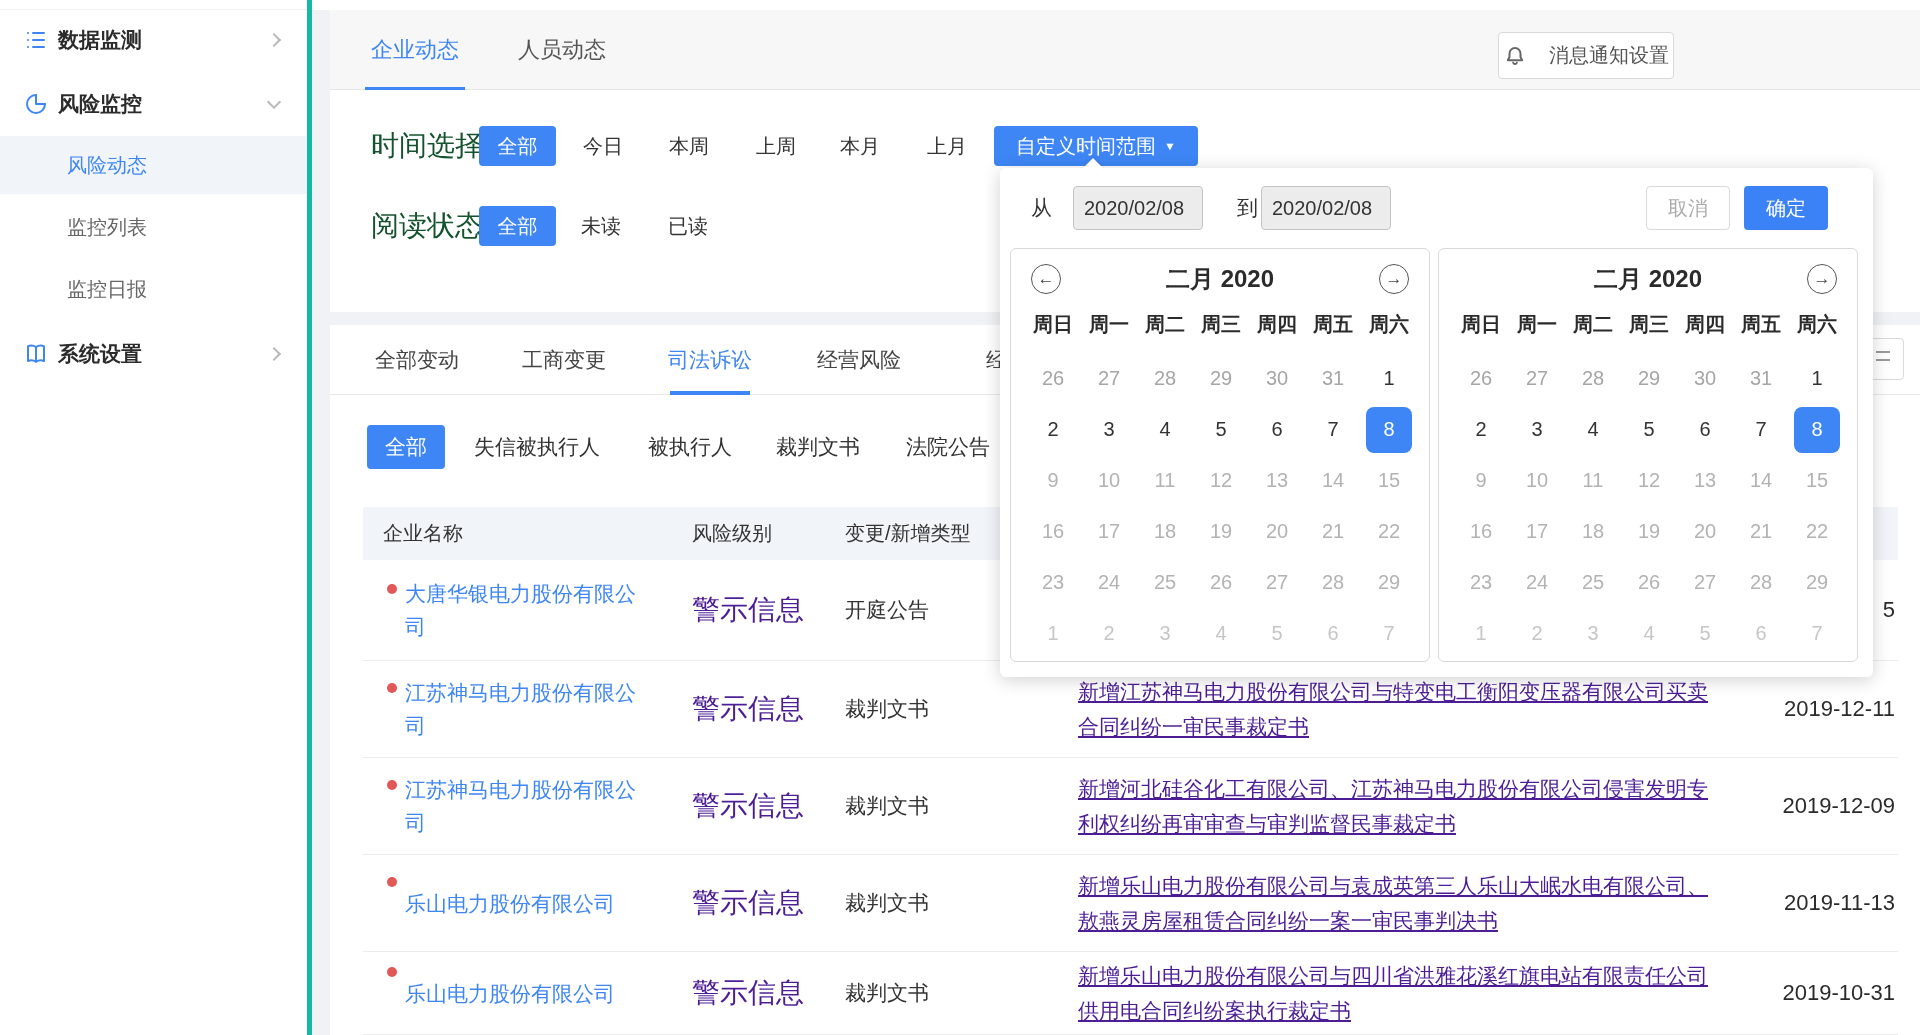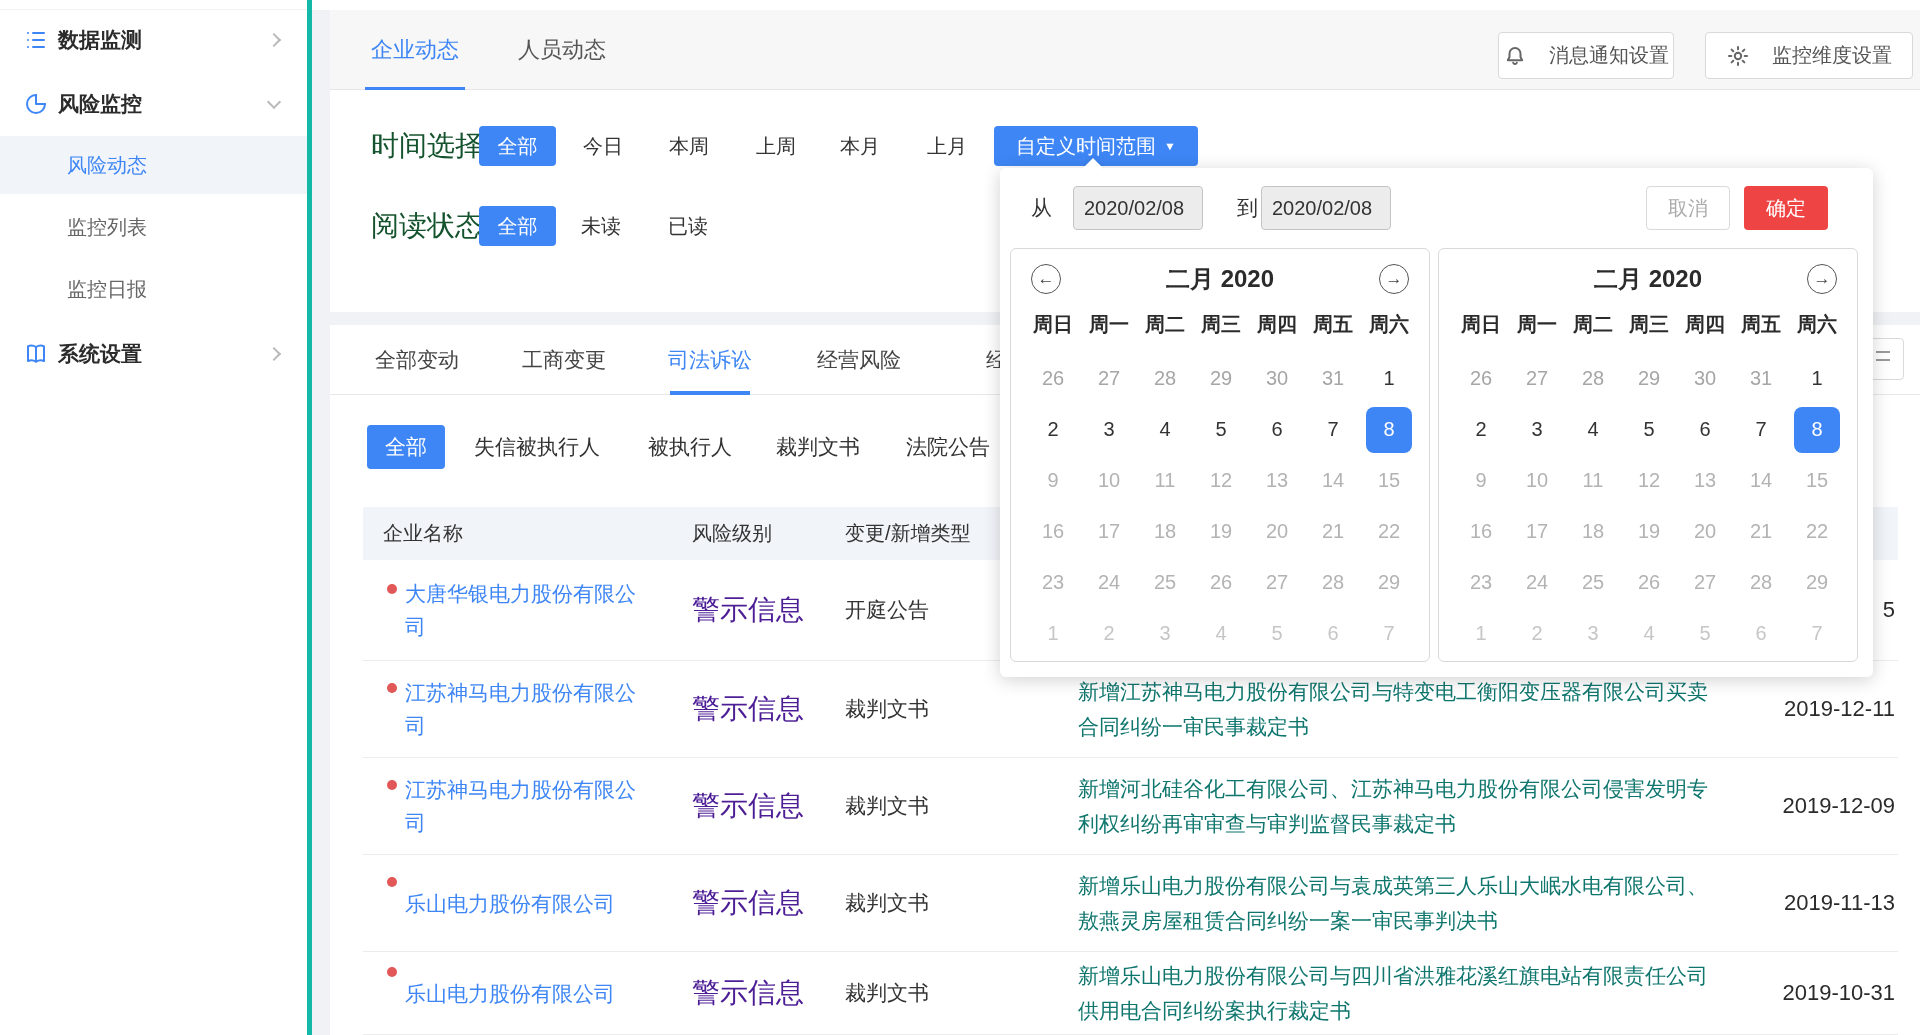--- a/index.html
+++ b/index.html
@@ -45,30 +45,30 @@
   .cat-pill.on{background:#3e86f5;color:#fff;}
   .table{position:absolute;left:33px;top:182px;width:1535px;}
   .thead{position:absolute;left:0;top:0;width:100%;height:53px;background:#f1f4f8;}
   .th{position:absolute;top:0;line-height:53px;font-size:20px;color:#333;}
   .trow{position:absolute;left:0;width:100%;border-bottom:1px solid #ececec;}
   .cell{position:absolute;top:50%;transform:translateY(-50%);}
   .dot{position:absolute;left:24px;top:50%;margin-top:-26px;width:10px;height:10px;border-radius:50%;background:#e25757;}
   .c-company{left:42px;width:240px;font-size:21px;line-height:33px;color:#3e86f5;word-break:break-all;cursor:pointer;}
   .c-risk{left:329px;font-size:28px;color:#4c1d95;}
   .c-type{left:482px;font-size:21px;color:#333;}
-  .c-desc{left:715px;width:640px;font-size:21px;line-height:35px;color:#0f766e;word-break:break-all;cursor:pointer;}
+  .c-desc{left:715px;width:640px;font-size:21px;line-height:35px;color:#4c1d95;word-break:break-all;cursor:pointer;text-decoration:underline;}
   .c-date{right:3px;width:220px;text-align:right;font-size:22px;color:#2b2b2b;}
   
   .popup{position:absolute;left:1000px;top:168px;width:873px;height:509px;background:#fff;border-radius:6px;box-shadow:0 3px 18px rgba(0,0,0,.18);z-index:10;}
   .popup .arrow-up{position:absolute;left:86px;top:-7px;width:14px;height:14px;background:#fff;transform:rotate(45deg);box-shadow:-2px -2px 5px rgba(0,0,0,.05);}
   .dp-label{position:absolute;top:18px;height:44px;line-height:44px;font-size:21px;color:#333;}
   .dp-input{position:absolute;top:18px;width:130px;height:44px;background:#ececec;border:1px solid #c4c4c4;border-radius:4px;line-height:42px;padding-left:10px;font-size:20px;color:#333;white-space:nowrap;overflow:hidden;cursor:text;}
   .dp-btn{position:absolute;top:18px;width:84px;height:44px;border-radius:4px;display:flex;align-items:center;justify-content:center;font-size:20px;cursor:pointer;}
   .dp-cancel{left:646px;background:#fff;border:1px solid #d9d9d9;color:#ababab;}
-  .dp-ok{left:744px;background:#ef4444;color:#fff;}
+  .dp-ok{left:744px;background:#3b82f6;color:#fff;}
   .cal{position:absolute;top:80px;width:420px;height:414px;border:1px solid #d9d9d9;border-radius:6px;background:#fff;}
   .cal-head{position:absolute;left:0;top:12px;width:100%;height:36px;}
   .cal-title{position:absolute;left:0;width:100%;text-align:center;line-height:36px;font-size:24px;font-weight:bold;color:#2b2b2b;}
   .cal-arrow{position:absolute;top:3px;width:30px;height:30px;border:1.5px solid #555;border-radius:50%;display:flex;align-items:center;justify-content:center;font-size:17px;color:#444;cursor:pointer;background:#fff;z-index:1;}
   .cal-arrow.prev{left:20px;}
   .cal-arrow.next{right:20px;}
   .wk-row{position:absolute;left:14px;top:62px;width:392px;display:flex;}
   .wk{width:56px;text-align:center;font-size:20px;font-weight:bold;color:#2b2b2b;}
   .grid{position:absolute;left:14px;top:104px;width:392px;}
   .g-row{display:flex;height:51px;}
@@ -137,36 +137,20 @@
         <div class="main-tab" style="left: 180px; width: 104px;">人员动态</div>
         <div class="hdr-btn" style="left: 1168px; width: 176px;">
           <span style="display: flex;">
             <svg width="24" height="24" viewBox="0 0 24 24" fill="none" stroke="#666" stroke-width="2" stroke-linecap="round" stroke-linejoin="round">
               <path d="M12 4a5.5 5.5 0 0 1 5.5 5.5V13l1.7 3.2H4.8L6.5 13V9.5A5.5 5.5 0 0 1 12 4z"></path>
               <path d="M10.2 18.8a1.9 1.9 0 0 0 3.6 0"></path>
             </svg>
           </span>
           <span>消息通知设置</span>
         </div>
-        <div class="hdr-btn" style="left: 1375px; width: 208px;">
-          <span style="display: flex;">
-            <svg width="24" height="24" viewBox="0 0 24 24" fill="none" stroke="#666" stroke-width="2" stroke-linecap="round" stroke-linejoin="round">
-              <path d="M12 8.8a3.2 3.2 0 1 0 0 6.4 3.2 3.2 0 0 0 0-6.4z"></path>
-              <path d="M12 3v2.3"></path>
-              <path d="M12 18.7V21"></path>
-              <path d="M3 12h2.3"></path>
-              <path d="M18.7 12H21"></path>
-              <path d="M5.6 5.6l1.7 1.7"></path>
-              <path d="M16.7 16.7l1.7 1.7"></path>
-              <path d="M18.4 5.6l-1.7 1.7"></path>
-              <path d="M7.3 16.7l-1.7 1.7"></path>
-            </svg>
-          </span>
-          <span>监控维度设置</span>
-        </div>
       </div>
     <div class="time-row" id="time-row">
       <span class="filter-label">时间选择：</span>
       <div class="custom-btn">
         <span>自定义时间范围</span>
         <span class="caret">▼</span>
       </div>
     <div class="pill on" style="left: 149px; width: 77px;">全部</div>
         <span class="opt" style="left: 250px; width: 46px;">今日</span>
         <span class="opt" style="left: 336px; width: 46px;">本周</span>

